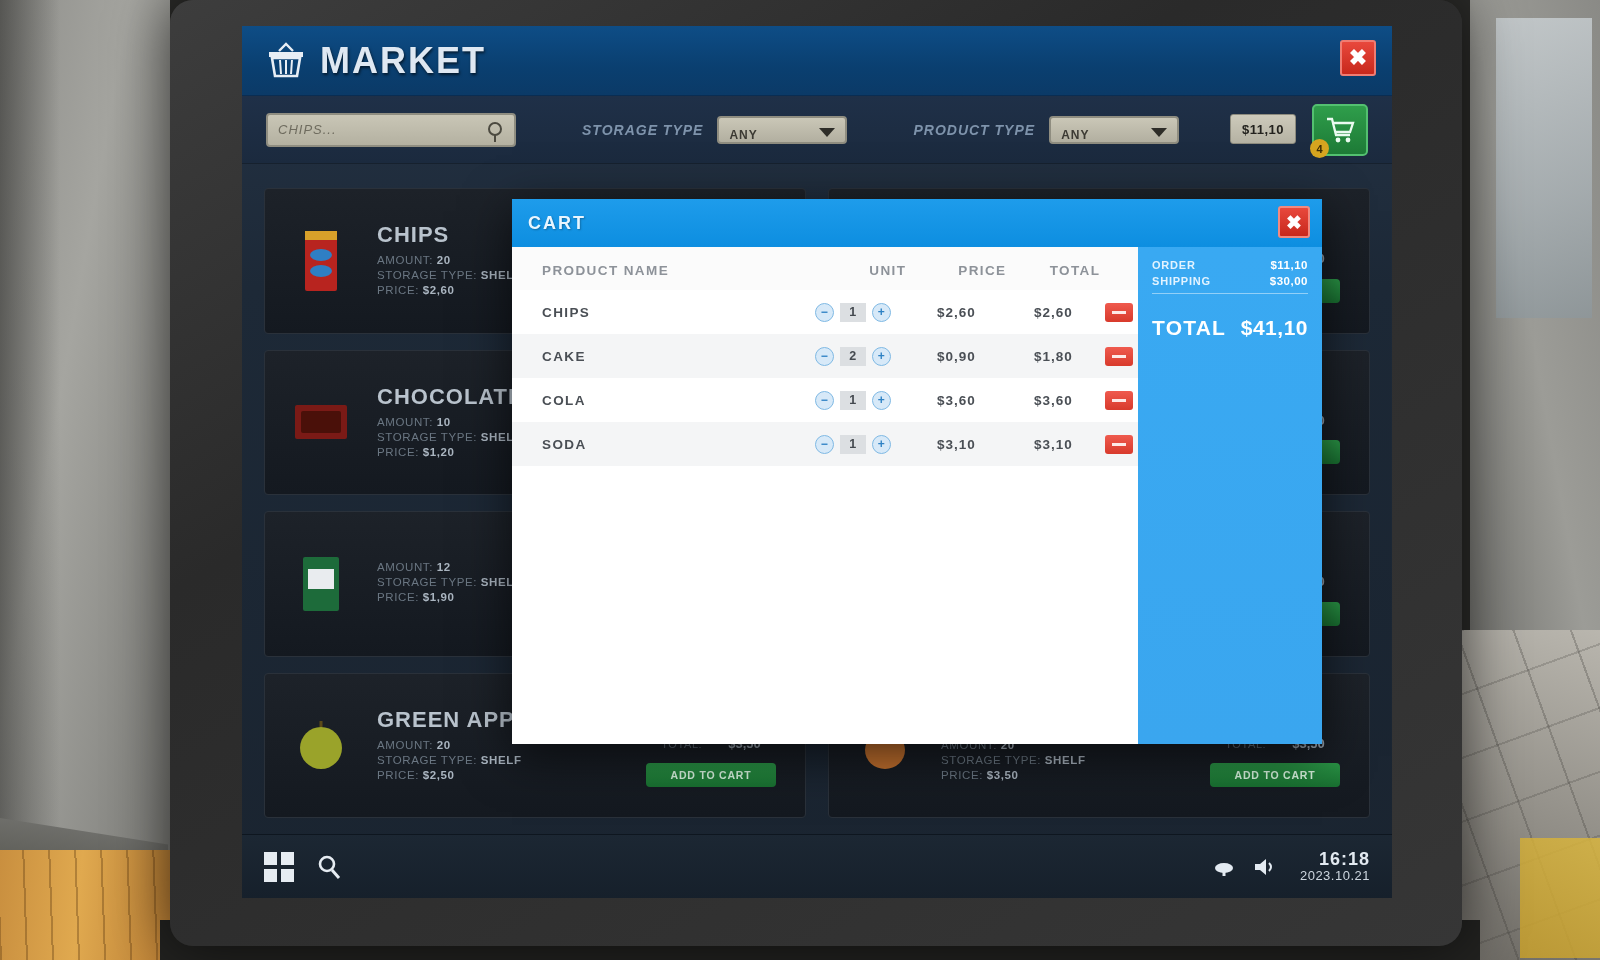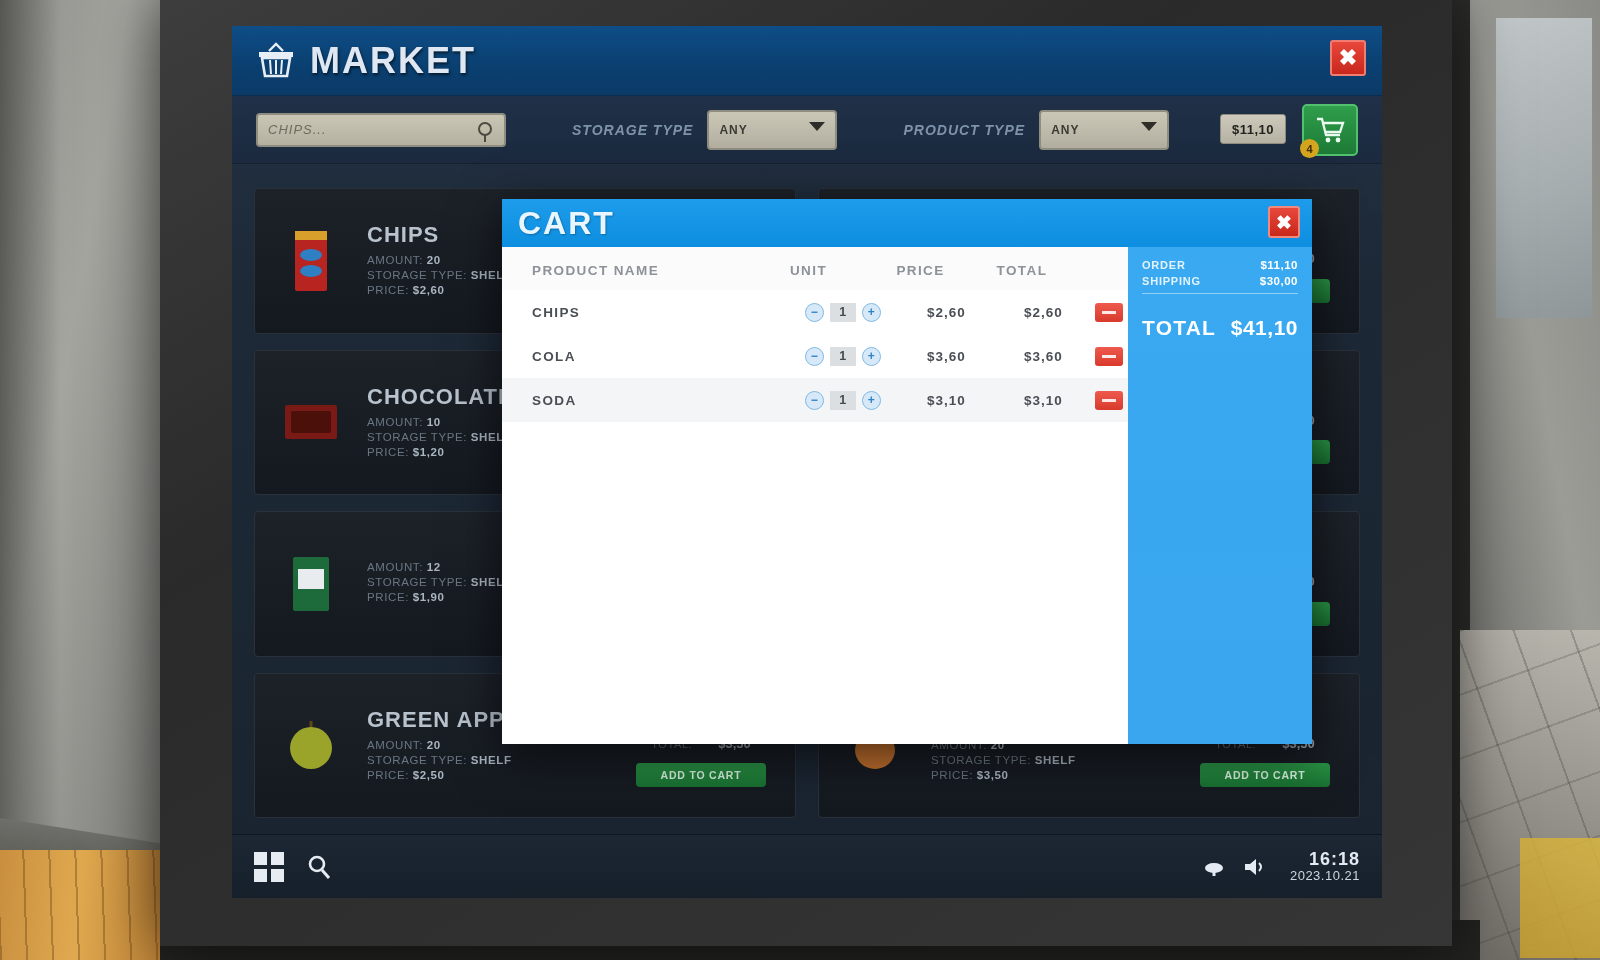--- a/index.html
+++ b/index.html
@@ -60,23 +60,24 @@
     background: linear-gradient(210deg, #d8b53f, #c79f2c);
     opacity: .85;
   }
   .floor-bottom {
     position: absolute; left: 160px; right: 120px; bottom: 0; height: 40px;
     background: #222220;
   }
 
   
   #monitor {
-    position: absolute; left: 160px; top: 0; width: 1292px; height: 946px;
+    position: absolute; left: 170px; top: 0; width: 1292px; height: 946px;
     background: linear-gradient(150deg, #3d3d3d 0%, #2a2a2a 35%, #363636 100%);
     box-shadow: 0 0 60px rgba(0,0,0,.65);
+    border-radius: 23px;
   }
   #screen {
     position: absolute; left: 72px; top: 26px; width: 1150px; height: 872px;
     background: #11171f;
     overflow: hidden;
   }
 
   
   #market {
     position: absolute; inset: 0;
@@ -119,24 +120,24 @@
   .search-box .ph {
     color: #6e6b5e; font-size: 13px; font-style: italic; letter-spacing: 1px;
   }
   .search-icon { position: absolute; right: 8px; top: 6px; width: 20px; height: 22px; }
   .filter-group { display: flex; align-items: center; margin-left: 66px; }
   .filter-label {
     color: #7e93ab; font-size: 14px; font-style: italic; font-weight: bold;
     letter-spacing: 1px; margin-right: 14px;
   }
   .dropdown {
-    position: relative; width: 130px; height: 40px;
+    position: relative; width: 130px; height: 28px;
     background: linear-gradient(180deg, #cac7b7, #b2afa0);
     border: 2px solid #8f8d80; border-radius: 4px;
-    display: flex; align-items: center; padding: 0 10px;
+    display: flex; align-items: flex-end; padding: 0 10px;
     cursor: pointer;
   }
   .dropdown .val { color: #3c3a33; font-size: 12px; font-weight: bold; letter-spacing: 1px; }
   .chev {
     position: absolute; right: 10px; top: 10px;
     width: 0; height: 0; border-left: 8px solid transparent;
     border-right: 8px solid transparent; border-top: 9px solid #2e2d28;
   }
   .cart-total-chip {
     position: absolute; right: 96px; top: 18px;
@@ -233,37 +234,37 @@
     position: absolute; left: 270px; top: 173px; width: 810px; height: 545px;
     background: #fff; box-shadow: 0 12px 46px rgba(0,0,0,.62);
     display: flex; flex-direction: column;
   }
   .cart-titlebar {
     height: 48px; background: linear-gradient(180deg, #1e9ceb, #0d8ee0);
     display: flex; align-items: center; padding: 0 16px; position: relative;
     flex: 0 0 auto;
   }
   .cart-title {
-    color: #e9f6ff; font-size: 32px; font-weight: bold; letter-spacing: 2px;
+    color: #e9f6ff; font-size: 18px; font-weight: bold; letter-spacing: 2px;
     text-shadow: 1px 1px 2px rgba(0,0,0,.28);
   }
   .cart-close {
     position: absolute; right: 12px; top: 7px; width: 32px; height: 32px;
     background: linear-gradient(180deg,#e8483c,#c8281c);
     border: 2px solid #f2897f; border-radius: 3px;
     display: flex; align-items: center; justify-content: center;
     color: #fff; font-size: 19px; font-weight: bold; line-height: 1; cursor: pointer;
   }
   .cart-body { flex: 1 1 auto; display: flex; min-height: 0; }
 
   .cart-left { flex: 1 1 auto; background: #fff; display: flex; flex-direction: column; }
   table.cart-table { width: 100%; border-collapse: collapse; table-layout: fixed; }
   table.cart-table th {
     color: #8d9299; font-size: 13.5px; font-weight: bold; letter-spacing: 1.4px;
-    padding: 16px 0 12px; text-align: left; background: #fbfbfb;
+    padding: 16px 0 12px; text-align: right; background: #fbfbfb;
   }
   table.cart-table th.name { text-align: left; padding-left: 30px; margin-left: 43px; }
   table.cart-table td {
     font-size: 13.5px; color: #4a4f55; letter-spacing: 1px;
     padding: 12px 0; text-align: center; font-weight: bold;
   }
   table.cart-table td.name { text-align: left; padding-left: 30px; letter-spacing: 1.4px; }
   table.cart-table tr.row-alt td { background: #f4f5f6; }
   .qty { display: inline-flex; align-items: center; gap: 6px; }
   .qty-btn {
@@ -659,20 +660,37 @@
                 <td class="name">CHIPS</td>
                 <td>
                   <span class="qty">
                     <span class="qty-btn">−</span>
                     <span class="qty-val">1</span>
                     <span class="qty-btn">+</span>
                   </span>
                 </td>
                 <td>$2,60</td>
                 <td>$2,60</td>
+                <td>
+                  <span class="del-btn">
+                        <i></i>
+                      </span>
+                </td>
+              </tr>
+              <tr class="row-alt">
+                <td class="name">CAKE</td>
+                <td>
+                  <span class="qty">
+                    <span class="qty-btn">−</span>
+                    <span class="qty-val">2</span>
+                    <span class="qty-btn">+</span>
+                  </span>
+                </td>
+                <td>$0,90</td>
+                <td>$1,80</td>
                 <td>
                   <span class="del-btn">
                         <i></i>
                       </span>
                 </td>
               </tr>
               <tr>
                 <td class="name">COLA</td>
                 <td>
                   <span class="qty">

